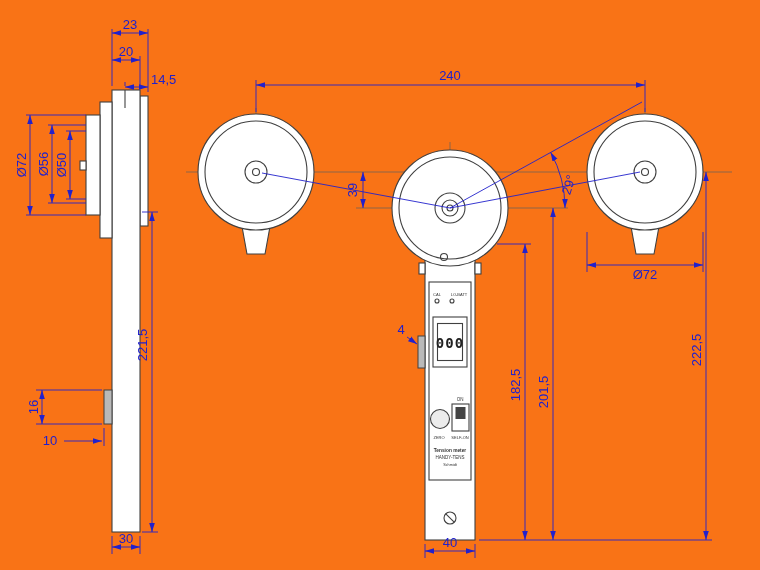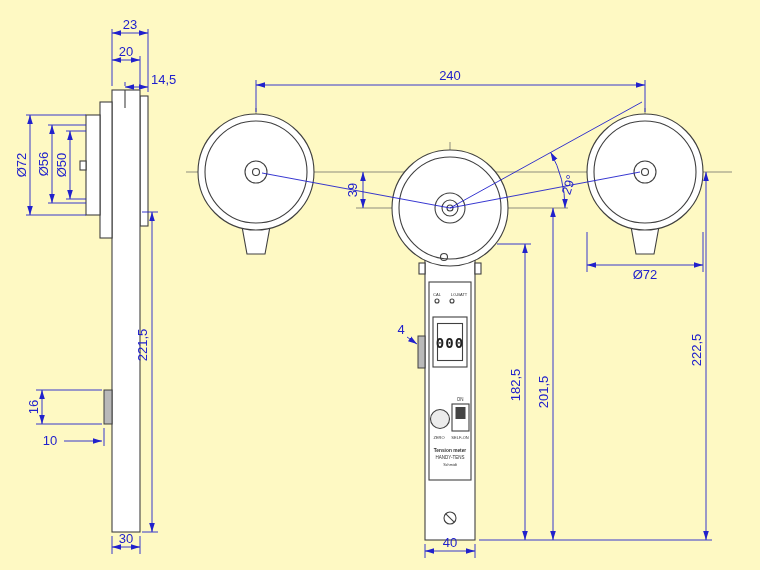--- a/index.html
+++ b/index.html
@@ -1,16 +1,16 @@
 <!DOCTYPE html>
 <html><head>
 <meta charset="utf-8">
 <style>
   html,body{margin:0;padding:0;background:#fff;}
-  .stage{width:760px;height:570px;background:#fef9c3;position:relative;font-family:"Liberation Sans",sans-serif;}
+  .stage{width:760px;height:570px;background:#f97316;position:relative;font-family:"Liberation Sans",sans-serif;}
   .geo{fill:none;stroke:#404040;stroke-width:1.1;}
   .geof{fill:#ffffff;stroke:#404040;stroke-width:1.1;}
   .geog{fill:#b9b9b9;stroke:#404040;stroke-width:1;}
   .cl{fill:none;stroke:#606060;stroke-width:0.7;}
   .dim{fill:none;stroke:#2121cc;stroke-width:0.9;}
   .dt{fill:#2121cc;font-family:"Liberation Sans",sans-serif;font-size:13px;text-anchor:middle;}
   .dts{fill:#2121cc;font-family:"Liberation Sans",sans-serif;font-size:13px;text-anchor:start;}
   .sm{fill:#333;font-family:"Liberation Sans",sans-serif;text-anchor:middle;}
   .lcd{fill:#222;font-family:"DejaVu Sans Mono",monospace;font-weight:bold;font-size:14px;text-anchor:middle;letter-spacing:1px;}
 </style>

